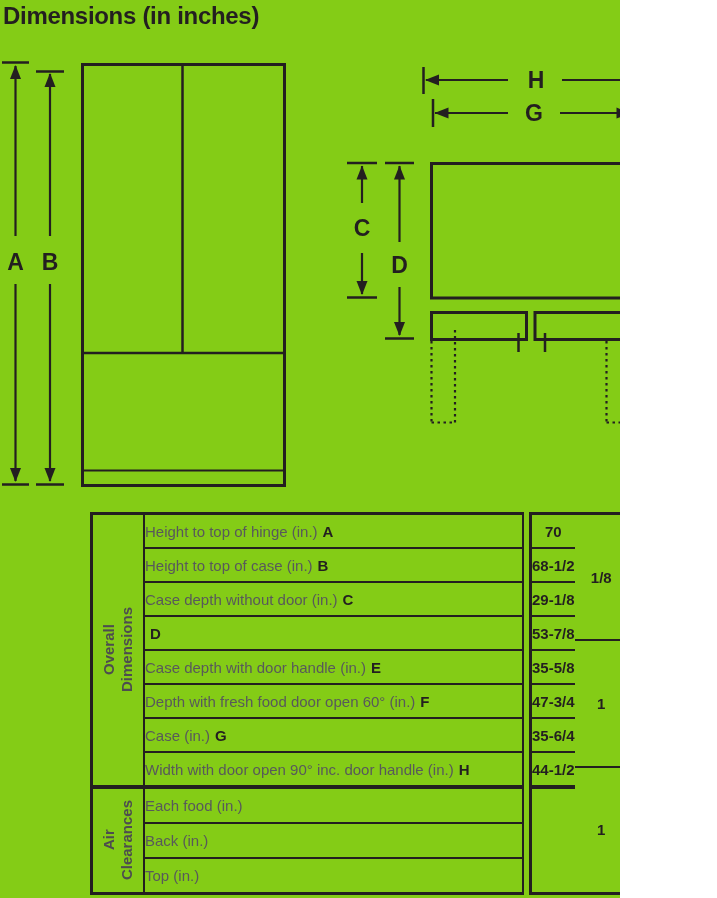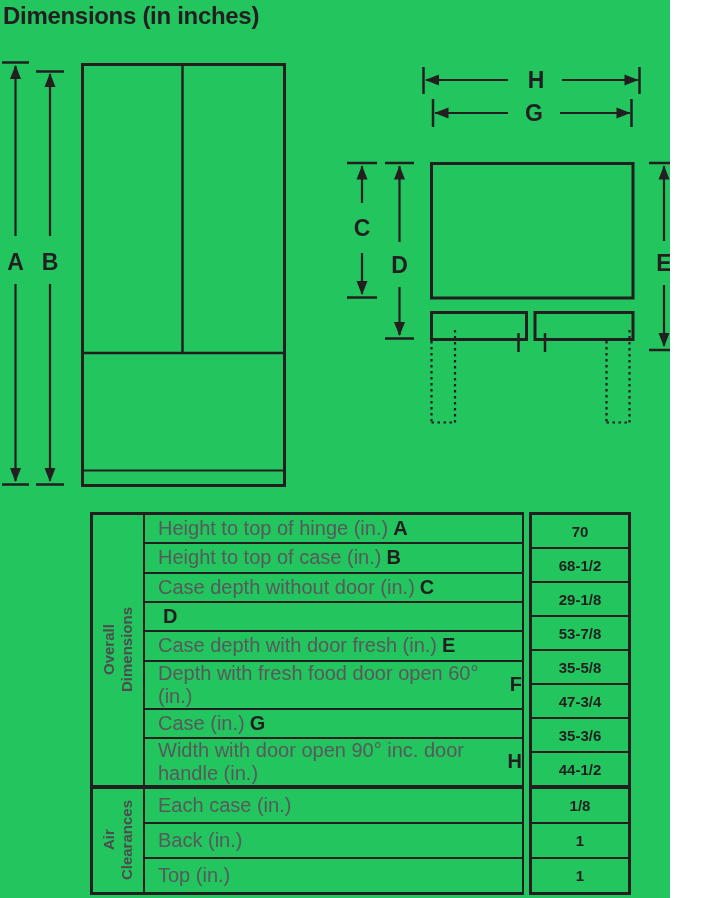--- a/index.html
+++ b/index.html
@@ -1,50 +1,50 @@
 <!DOCTYPE html>
 <html><head>
 <meta charset="utf-8">
 <style>
   html,body{margin:0;padding:0;background:#fff;}
   .canvas{
-    position:relative;width:670px;height:898px;background:#22c55e;
+    position:relative;width:620px;height:898px;background:#84cc16;
     font-family:"Liberation Sans",sans-serif;overflow:hidden;
   }
   .page-title{
     position:absolute;left:3px;top:2px;margin:0;
     font-size:24px;font-weight:bold;color:#231f20;letter-spacing:-0.3px;
   }
   .diagram-svg{position:absolute;left:0;top:0;}
 
   
   .dim-table{position:absolute;left:90px;top:512px;width:541px;height:383px;}
   .mainbox{
     position:absolute;left:0;top:0;width:434px;height:383px;box-sizing:border-box;
     border:3px solid #231f20;border-right-width:2px;display:flex;flex-direction:column;
   }
   .valbox{
     position:absolute;left:439px;top:0;width:102px;height:383px;box-sizing:border-box;
-    border:3px solid #231f20;display:flex;flex-direction:column;
+    border:3px solid #231f20;display:flex;flex-direction:row;
   }
   .sec-top{height:270px;flex:none;border-bottom:4px solid #231f20;display:flex;}
   .sec-bottom{flex:1;display:flex;}
   .hdrcell{
     width:50px;flex:none;border-right:2px solid #231f20;
     display:flex;align-items:center;justify-content:center;
   }
   .vtext{
     writing-mode:vertical-rl;transform:rotate(180deg);
     font-size:15px;font-weight:bold;color:#4d4d4f;
     white-space:pre-line;text-align:center;line-height:1.2;
   }
   .rows{flex:1;display:flex;flex-direction:column;}
   .trow{
     flex:1;border-top:2px solid #231f20;display:flex;align-items:center;
-    padding-left:13px;font-size:20px;color:#58595b;
+    font-size:15px;color:#58595b;
   }
   .trow:first-child{border-top:none;}
   .letter{font-weight:bold;color:#231f20;margin-left:5px;}
   .vsec-top{height:270px;flex:none;border-bottom:4px solid #231f20;display:flex;flex-direction:column;}
   .vsec-bottom{flex:1;display:flex;flex-direction:column;}
   .vcell{
     flex:1;border-top:2px solid #231f20;display:flex;align-items:center;justify-content:center;
     font-size:15px;font-weight:bold;color:#231f20;
   }
   .vcell:first-child{border-top:none;}
@@ -202,21 +202,21 @@
             <span class="letter">B</span>
           </div>
           <div class="trow">
             <span>Case depth without door (in.)</span>
             <span class="letter">C</span>
           </div>
           <div class="trow">
             <span class="letter">D</span>
           </div>
           <div class="trow">
-            <span>Case depth with door fresh (in.)</span>
+            <span>Case depth with door handle (in.)</span>
             <span class="letter">E</span>
           </div>
           <div class="trow">
             <span>Depth with fresh food door open 60° (in.)</span>
             <span class="letter">F</span>
           </div>
           <div class="trow">
             <span>Case (in.)</span>
             <span class="letter">G</span>
           </div>
@@ -226,41 +226,41 @@
           </div>
         </div>
       </div>
       <div class="sec-bottom">
         <div class="hdrcell">
           <div class="vtext">Air
 Clearances</div>
         </div>
         <div class="rows">
           <div class="trow">
-            <span>Each case (in.)</span>
+            <span>Each food (in.)</span>
           </div>
           <div class="trow">
             <span>Back (in.)</span>
           </div>
           <div class="trow">
             <span>Top (in.)</span>
           </div>
         </div>
       </div>
     </div>
 
     <div class="valbox">
       <div class="vsec-top">
         <div class="vcell">70</div>
         <div class="vcell">68-1/2</div>
         <div class="vcell">29-1/8</div>
         <div class="vcell">53-7/8</div>
         <div class="vcell">35-5/8</div>
         <div class="vcell">47-3/4</div>
-        <div class="vcell">35-3/6</div>
+        <div class="vcell">35-6/4</div>
         <div class="vcell">44-1/2</div>
       </div>
       <div class="vsec-bottom">
         <div class="vcell">1/8</div>
         <div class="vcell">1</div>
         <div class="vcell">1</div>
       </div>
     </div>
 
   </div>

